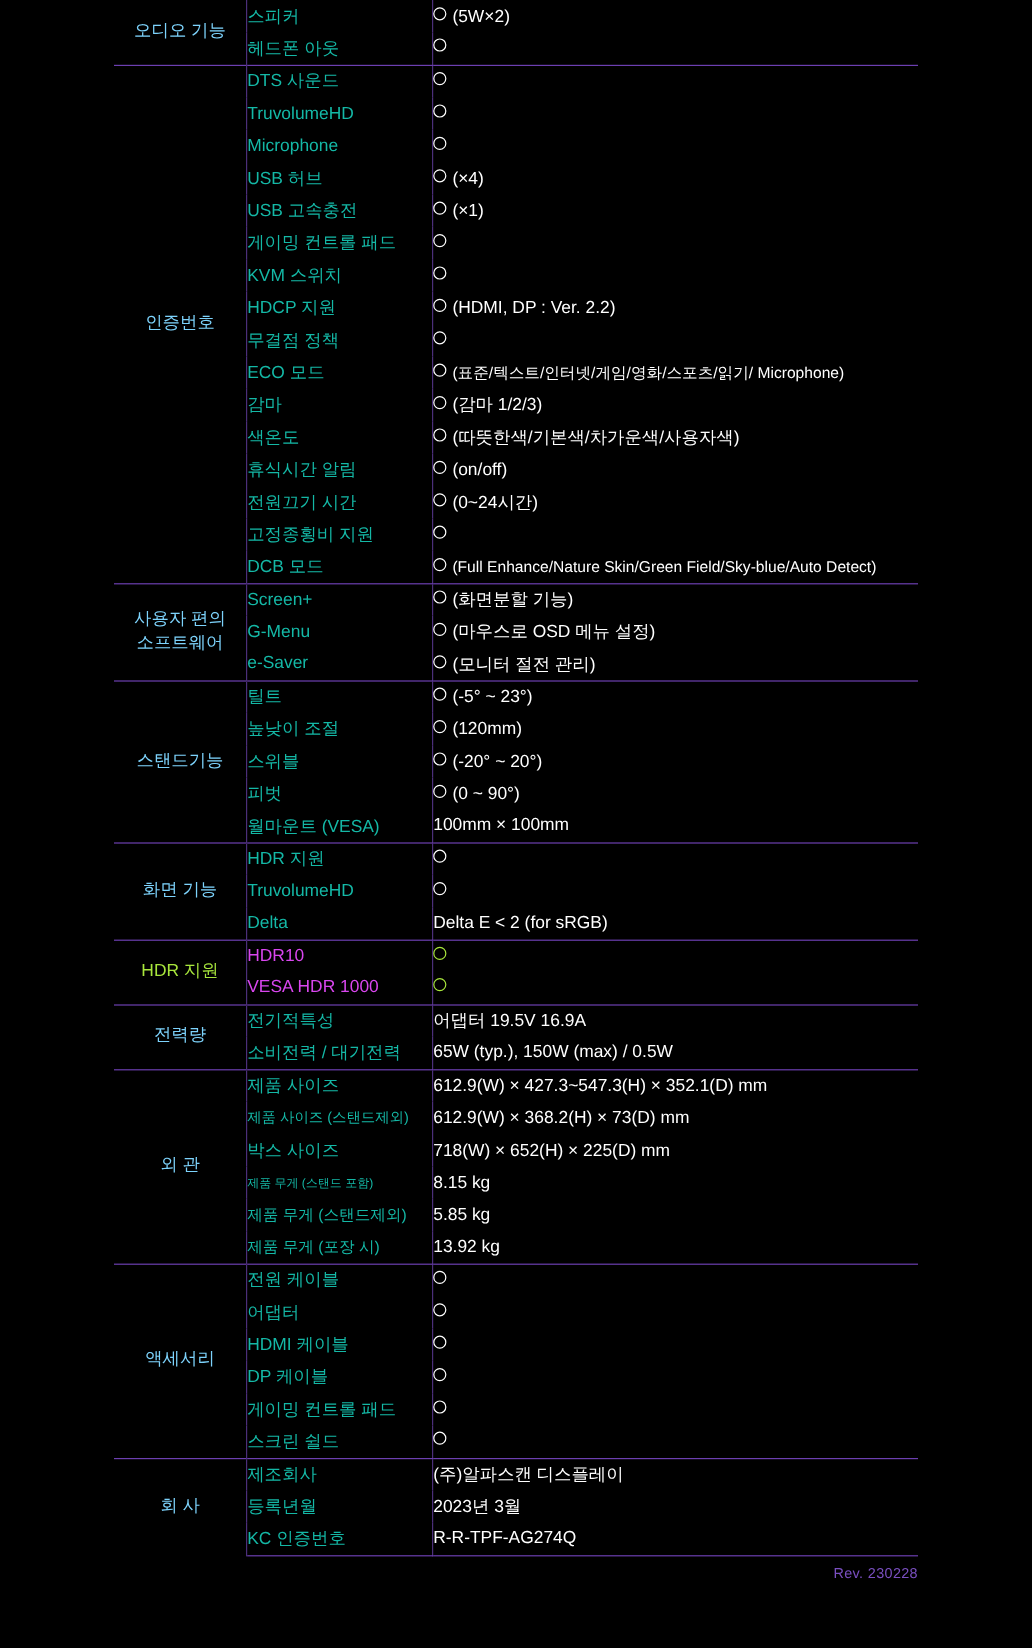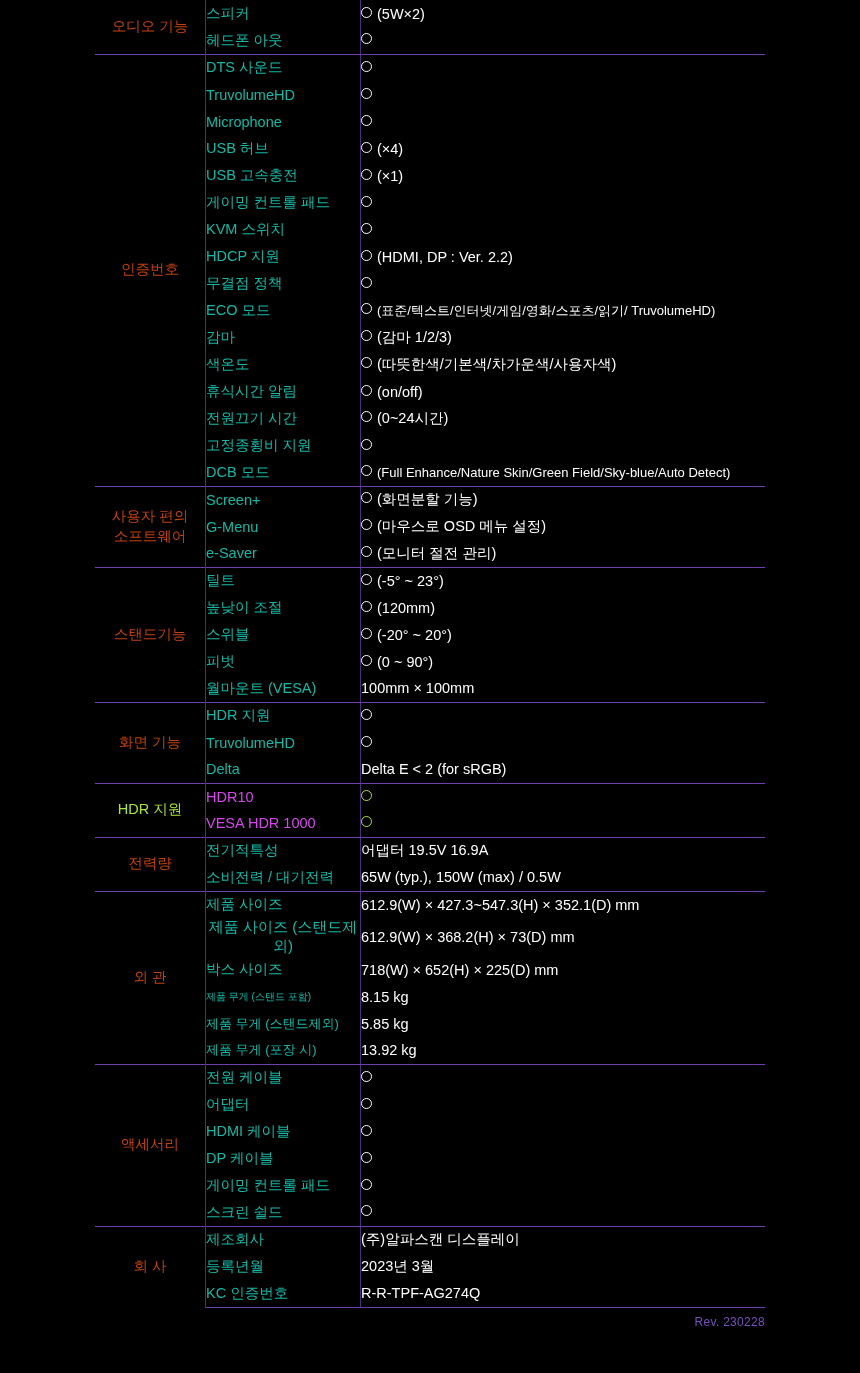--- a/index.html
+++ b/index.html
@@ -22,21 +22,21 @@
     table-layout: fixed;
   }
   #spec-table td {
     padding: 0;
     vertical-align: middle;
   }
   .cat-cell {
     width: 110px;
     text-align: center;
     font-size: 14.5px;
-    color: #c2410c;
+    color: #7dd3fc;
     border-right: 1px solid #4b2f7a;
     line-height: 1.35;
     padding: 2px 4px;
   }
   .cat-cell.accent {
     color: #a8e63c;
   }
   .item-cell {
     width: 155px;
     font-size: 14.5px;
@@ -139,21 +139,21 @@
       <tr class="">
         <td class="item-cell">HDCP 지원</td>
         <td class="val-cell"><span class="circle"></span><span>(HDMI, DP : Ver. 2.2)</span></td>
       </tr>
       <tr class="">
         <td class="item-cell">무결점 정책</td>
         <td class="val-cell"><span class="circle"></span><span></span></td>
       </tr>
       <tr class="">
         <td class="item-cell">ECO 모드</td>
-        <td class="val-cell small"><span class="circle"></span><span>(표준/텍스트/인터넷/게임/영화/스포츠/읽기/ TruvolumeHD)</span></td>
+        <td class="val-cell small"><span class="circle"></span><span>(표준/텍스트/인터넷/게임/영화/스포츠/읽기/ Microphone)</span></td>
       </tr>
       <tr class="">
         <td class="item-cell">감마</td>
         <td class="val-cell"><span class="circle"></span><span>(감마 1/2/3)</span></td>
       </tr>
       <tr class="">
         <td class="item-cell">색온도</td>
         <td class="val-cell"><span class="circle"></span><span>(따뜻한색/기본색/차가운색/사용자색)</span></td>
       </tr>
       <tr class="">
@@ -236,21 +236,21 @@
       <tr class="group-end">
         <td class="item-cell">소비전력 / 대기전력</td>
         <td class="val-cell"><span>65W (typ.), 150W (max) / 0.5W</span></td>
       </tr>
       <tr class="group-start">
         <td class="cat-cell" rowspan="6">외 관</td>
         <td class="item-cell">제품 사이즈</td>
         <td class="val-cell"><span>612.9(W) × 427.3~547.3(H) × 352.1(D) mm</span></td>
       </tr>
       <tr class="">
-        <td class="item-cell" style="font-size: 15px; text-align: center;">제품 사이즈 (스탠드제외)</td>
+        <td class="item-cell" style="font-size: 12px;">제품 사이즈 (스탠드제외)</td>
         <td class="val-cell"><span>612.9(W) × 368.2(H) × 73(D) mm</span></td>
       </tr>
       <tr class="">
         <td class="item-cell">박스 사이즈</td>
         <td class="val-cell"><span>718(W) × 652(H) × 225(D) mm</span></td>
       </tr>
       <tr class="">
         <td class="item-cell" style="font-size: 10px;">제품 무게 (스탠드 포함)</td>
         <td class="val-cell"><span>8.15 kg</span></td>
       </tr>

